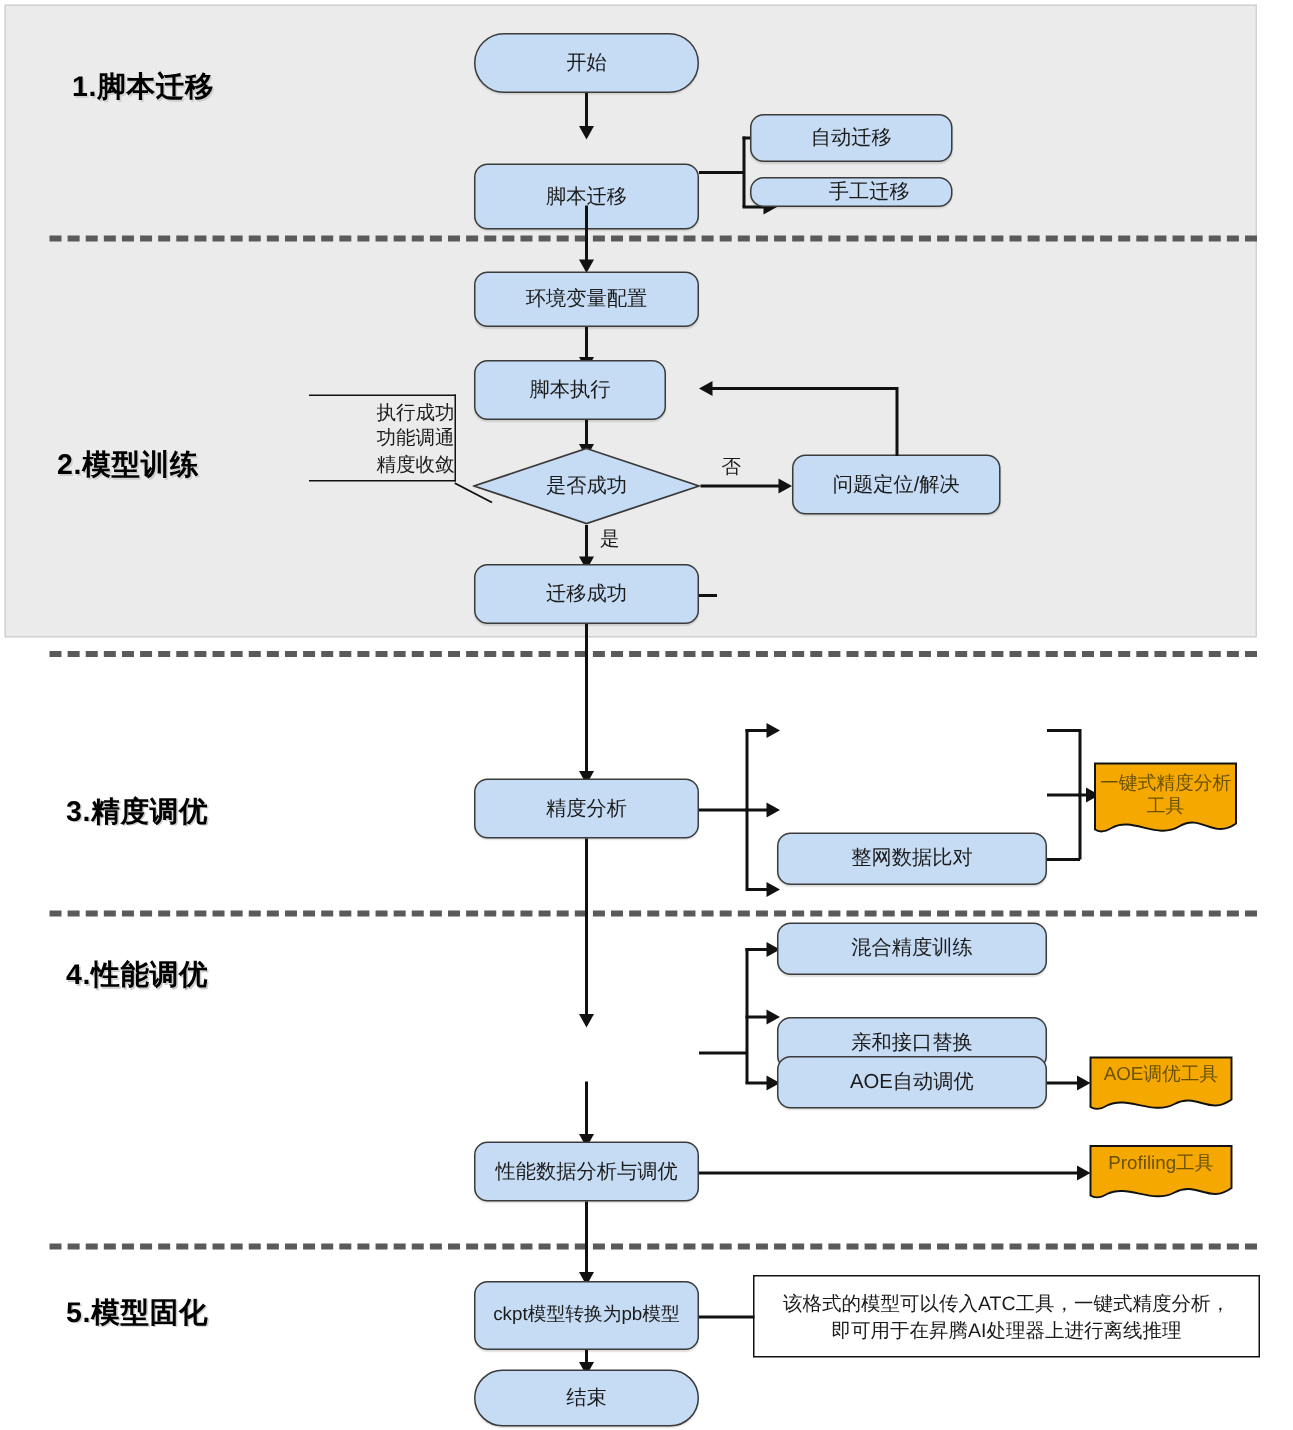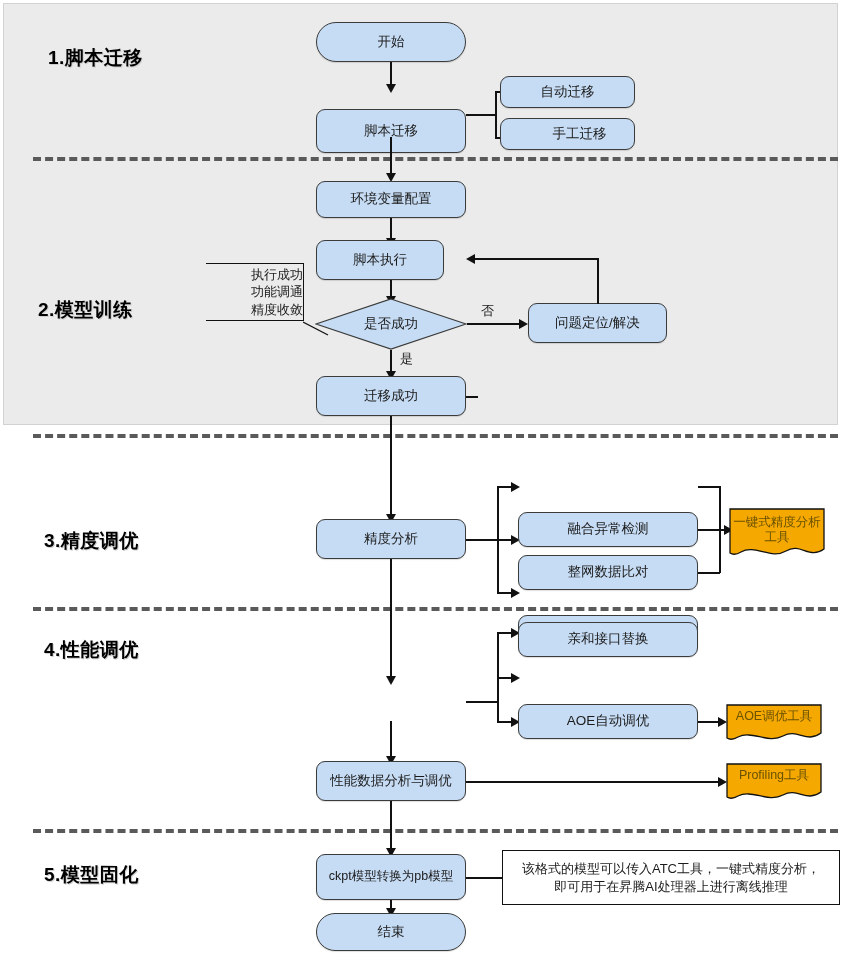--- a/index.html
+++ b/index.html
@@ -188,21 +188,21 @@
   <div class="node" style="left:316px; top:109px; width:150px; height:44px;">脚本迁移</div>
 
   <div class="ln ln-h" style="left:466px; top:114px; width:30px;"></div>
   <div class="ln ln-v" style="left:495px; top:91px; height:47px;"></div>
   <div class="ln ln-h" style="left:495px; top:91px; width:20px;"></div>
   <div class="arrow arrow-right" style="left:509px; top:87px;"></div>
   <div class="ln ln-h" style="left:495px; top:137px; width:20px;"></div>
   <div class="arrow arrow-right" style="left:509px; top:133px;"></div>
 
   <div class="node" style="left:500px; top:76px; width:135px; height:32px;">自动迁移</div>
-  <div class="node" style="left:500px; top:118px; width:135px; height:32px;padding-left:24px;">手工迁移</div>
+  <div class="node" style="left:500px; top:118px; width:135px; height:20px;padding-left:24px;">手工迁移</div>
 
   <div class="ln ln-v" style="left:390px; top:137px; height:38px;"></div>
   <div class="arrow arrow-down" style="left:386px; top:173px;"></div>
 
   <div class="node" style="left:316px; top:181px; width:150px; height:37px;">环境变量配置</div>
 
   <div class="ln ln-v" style="left:390px; top:218px; height:22px;"></div>
   <div class="arrow arrow-down" style="left:386px; top:238px;"></div>
 
   <div class="node" style="left:316px; top:240px; width:128px; height:40px;">脚本执行</div>
@@ -255,21 +255,20 @@
   <div class="ln ln-h" style="left:466px; top:539px; width:32px;"></div>
   <div class="ln ln-v" style="left:497px; top:486px; height:106px;"></div>
 
   <div class="ln ln-h" style="left:497px; top:486px; width:20px;"></div>
   <div class="arrow arrow-right" style="left:511px; top:482px;"></div>
   <div class="ln ln-h" style="left:497px; top:539px; width:20px;"></div>
   <div class="arrow arrow-right" style="left:511px; top:535px;"></div>
   <div class="ln ln-h" style="left:497px; top:592px; width:20px;"></div>
   <div class="arrow arrow-right" style="left:511px; top:588px;"></div>
 
-  <div class="node" style="left:518px; top:512px; width:180px; height:35px;">融合异常检测</div>
   <div class="node" style="left:518px; top:555px; width:180px; height:35px;">整网数据比对</div>
 
   <div class="ln ln-h" style="left:698px; top:486px; width:22px;"></div>
   <div class="ln ln-h" style="left:698px; top:529px; width:22px;"></div>
   <div class="ln ln-h" style="left:698px; top:572px; width:22px;"></div>
   <div class="ln ln-v" style="left:719px; top:486px; height:87px;"></div>
   <div class="ln ln-h" style="left:719px; top:529px; width:12px;"></div>
   <div class="arrow arrow-right" style="left:724px; top:525px;"></div>
 
   <div class="tool" style="left:729px; top:508px; width:96px; height:52px;">
@@ -290,21 +289,21 @@
   <div class="ln ln-v" style="left:497px; top:632px; height:90px;"></div>
 
   <div class="ln ln-h" style="left:497px; top:632px; width:20px;"></div>
   <div class="arrow arrow-right" style="left:511px; top:628px;"></div>
   <div class="ln ln-h" style="left:497px; top:677px; width:20px;"></div>
   <div class="arrow arrow-right" style="left:511px; top:673px;"></div>
   <div class="ln ln-h" style="left:497px; top:721px; width:20px;"></div>
   <div class="arrow arrow-right" style="left:511px; top:717px;"></div>
 
   <div class="node" style="left:518px; top:615px; width:180px; height:35px;">混合精度训练</div>
-  <div class="node" style="left:518px; top:622px; width:180px; height:35px;">亲和接口替换</div>
+  <div class="node" style="left:518px; top:678px; width:180px; height:35px;">亲和接口替换</div>
   <div class="node" style="left:518px; top:704px; width:180px; height:35px;">AOE自动调优</div>
 
   <div class="ln ln-h" style="left:698px; top:721px; width:26px;"></div>
   <div class="arrow arrow-right" style="left:718px; top:717px;"></div>
   <div class="tool" style="left:726px; top:704px; width:96px; height:40px;">
     <svg width="96" height="40" viewBox="0 0 96 40">
       <path d="M1,1 L95,1 L95,29 C80,40 72,24 57,32 C42,40 26,26 12,33 C7,36 4,36 1,34 Z" fill="#f5a800" stroke="#111111" stroke-width="1.3"></path>
     </svg>
     <div class="tool-label" style="padding-top:5px;">AOE调优工具</div>
   </div>

